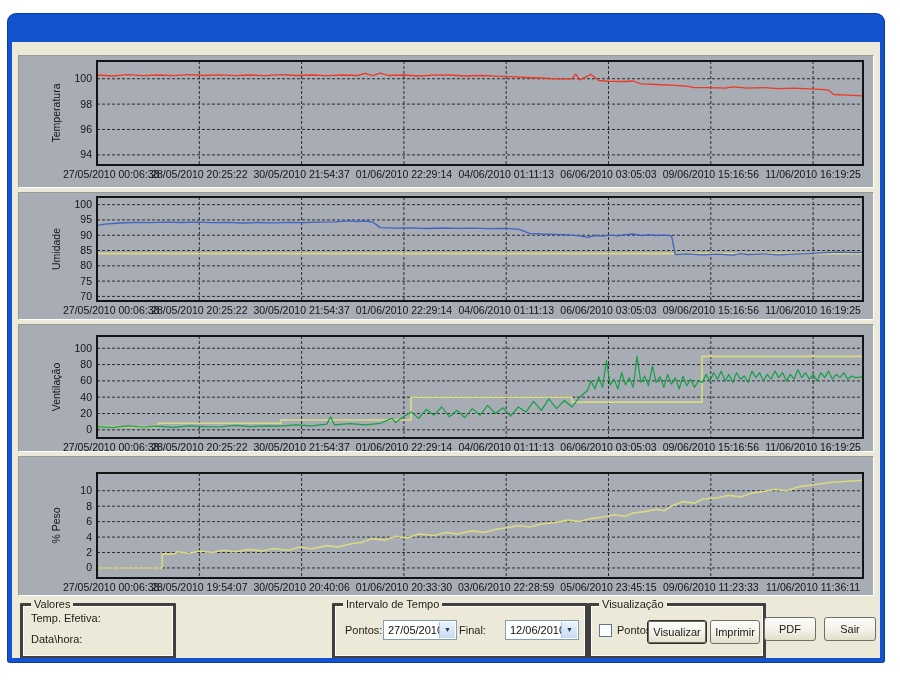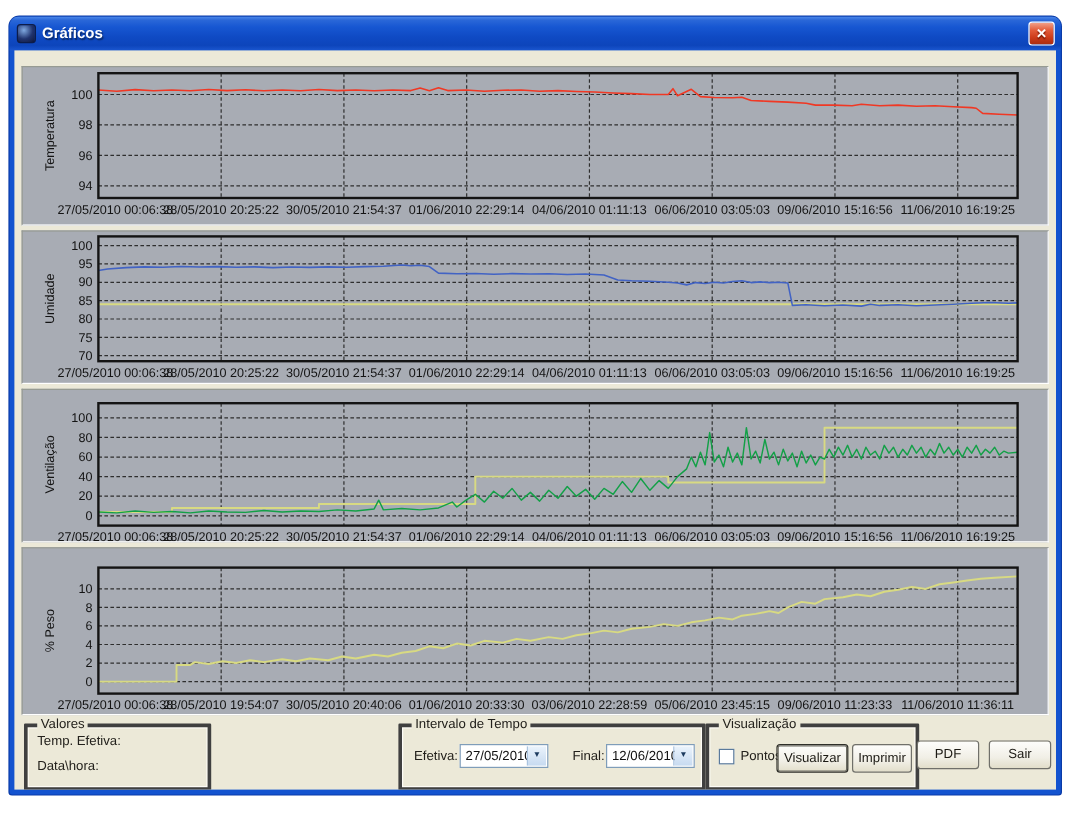--- a/index.html
+++ b/index.html
@@ -21,21 +21,21 @@
     color:#fff;font-size:11px;font-weight:bold;display:flex;align-items:center;justify-content:center;
     text-shadow:0 1px 1px #7a1a06;}
   .client{position:absolute;left:4px;right:4px;top:28px;bottom:4px;background:#ECE9D8;overflow:hidden;}
   .panel{position:absolute;left:6px;width:856px;background:#a8acb4;
     border-top:1px solid #979b93;border-left:1px solid #979b93;
     border-bottom:1px solid #ffffff;border-right:1px solid #ffffff;box-sizing:border-box;}
   #p1{top:13px;height:133px}
   #p2{top:150px;height:128px}
   #p3{top:282px;height:128px}
   #p4{top:414px;height:140px}
-  .chart-host{position:absolute;left:0;top:0;right:0;bottom:0;}
+  .chart-host{position:absolute;left:0;top:0;right:0;bottom:0;padding-left:15px;}
   svg text{font-family:"Liberation Sans",sans-serif;font-size:10.5px;fill:#141414;}
   svg .ytitle{font-size:10.5px;}
   
   .group{position:absolute;height:50px;border:3px solid #404040;border-radius:1px;
     box-shadow:inset 0 0 0 1px #fdfcf7;}
   .group-label{position:absolute;top:-8px;left:8px;background:#ECE9D8;padding:0 3px;
     font-size:11px;color:#23211c;}
   #g-valores{left:8px;top:561px;width:150px;}
   #g-maquina{left:165px;top:561px;width:147px;}
   #g-intervalo{left:320px;top:561px;width:250px;}
@@ -50,27 +50,20 @@
     background:linear-gradient(180deg,#fdfdfb 0%,#f1efe6 60%,#e2deca 100%);
     font-size:11px;color:#1c1a14;display:flex;align-items:center;justify-content:center;cursor:pointer;}
   .btn-default{border-color:#2e2e28;box-shadow:inset 0 0 0 1px #6a6a60;}
   .checkbox{position:absolute;width:13px;height:13px;background:#fff;border:1px solid #5a7a9c;
     box-sizing:border-box;cursor:pointer;}
 </style>
 </head>
 <body>
 
 <div class="xp-window">
-  <div class="titlebar">
-    <div class="app-icon"></div>
-    <div class="win-title">Gráficos</div>
-    <div class="close-btn">
-      <span>✕</span>
-    </div>
-  </div>
 
   <div class="client">
     <div class="panel" id="p1">
       <div class="chart-host"><svg width="854" height="131" viewBox="0 0 854 131">
             <rect x="63" y="5" width="766" height="104" fill="#a8acb4"></rect>
             <line x1="63" y1="22.75609756097567" x2="829" y2="22.75609756097567" stroke="#2e2e2e" stroke-width="1" stroke-dasharray="3,2"></line>
             <text x="58" y="26.25609756097567" text-anchor="end">100</text>
             <line x1="63" y1="48.121951219512255" x2="829" y2="48.121951219512255" stroke="#2e2e2e" stroke-width="1" stroke-dasharray="3,2"></line>
             <text x="58" y="51.621951219512255" text-anchor="end">98</text>
             <line x1="63" y1="73.48780487804883" x2="829" y2="73.48780487804883" stroke="#2e2e2e" stroke-width="1" stroke-dasharray="3,2"></line>
@@ -209,26 +202,26 @@
 
     <div class="group" id="g-valores">
       <div class="group-label">Valores</div>
       <div class="static-label" style="left:8px;top:6px;">Temp. Efetiva:</div>
       <div class="static-label" style="left:8px;top:27px;">Data\hora:</div>
     </div>
 
 
     <div class="group" id="g-intervalo">
       <div class="group-label">Intervalo de Tempo</div>
-      <div class="static-label" style="left:10px;top:18px;">Efetiva:</div>
+      <div class="static-label" style="left:10px;top:18px;">Pontos:</div>
       <div class="combo" style="left:48px;top:14px;width:74px;">
         <span>27/05/2010</span>
         <span class="arrow">▼</span>
       </div>
-      <div class="static-label" style="left:142px;top:18px;text-align:right;">Final:</div>
+      <div class="static-label" style="left:124px;top:18px;text-align:right;">Final:</div>
       <div class="combo" style="left:170px;top:14px;width:74px;">
         <span>12/06/2010</span>
         <span class="arrow">▼</span>
       </div>
     </div>
 
     <div class="group" id="g-visual">
       <div class="group-label">Visualização</div>
       <div class="checkbox" style="left:8px;top:18px;"></div>
       <div class="static-label" style="left:26px;top:18px;">Pontos</div>

